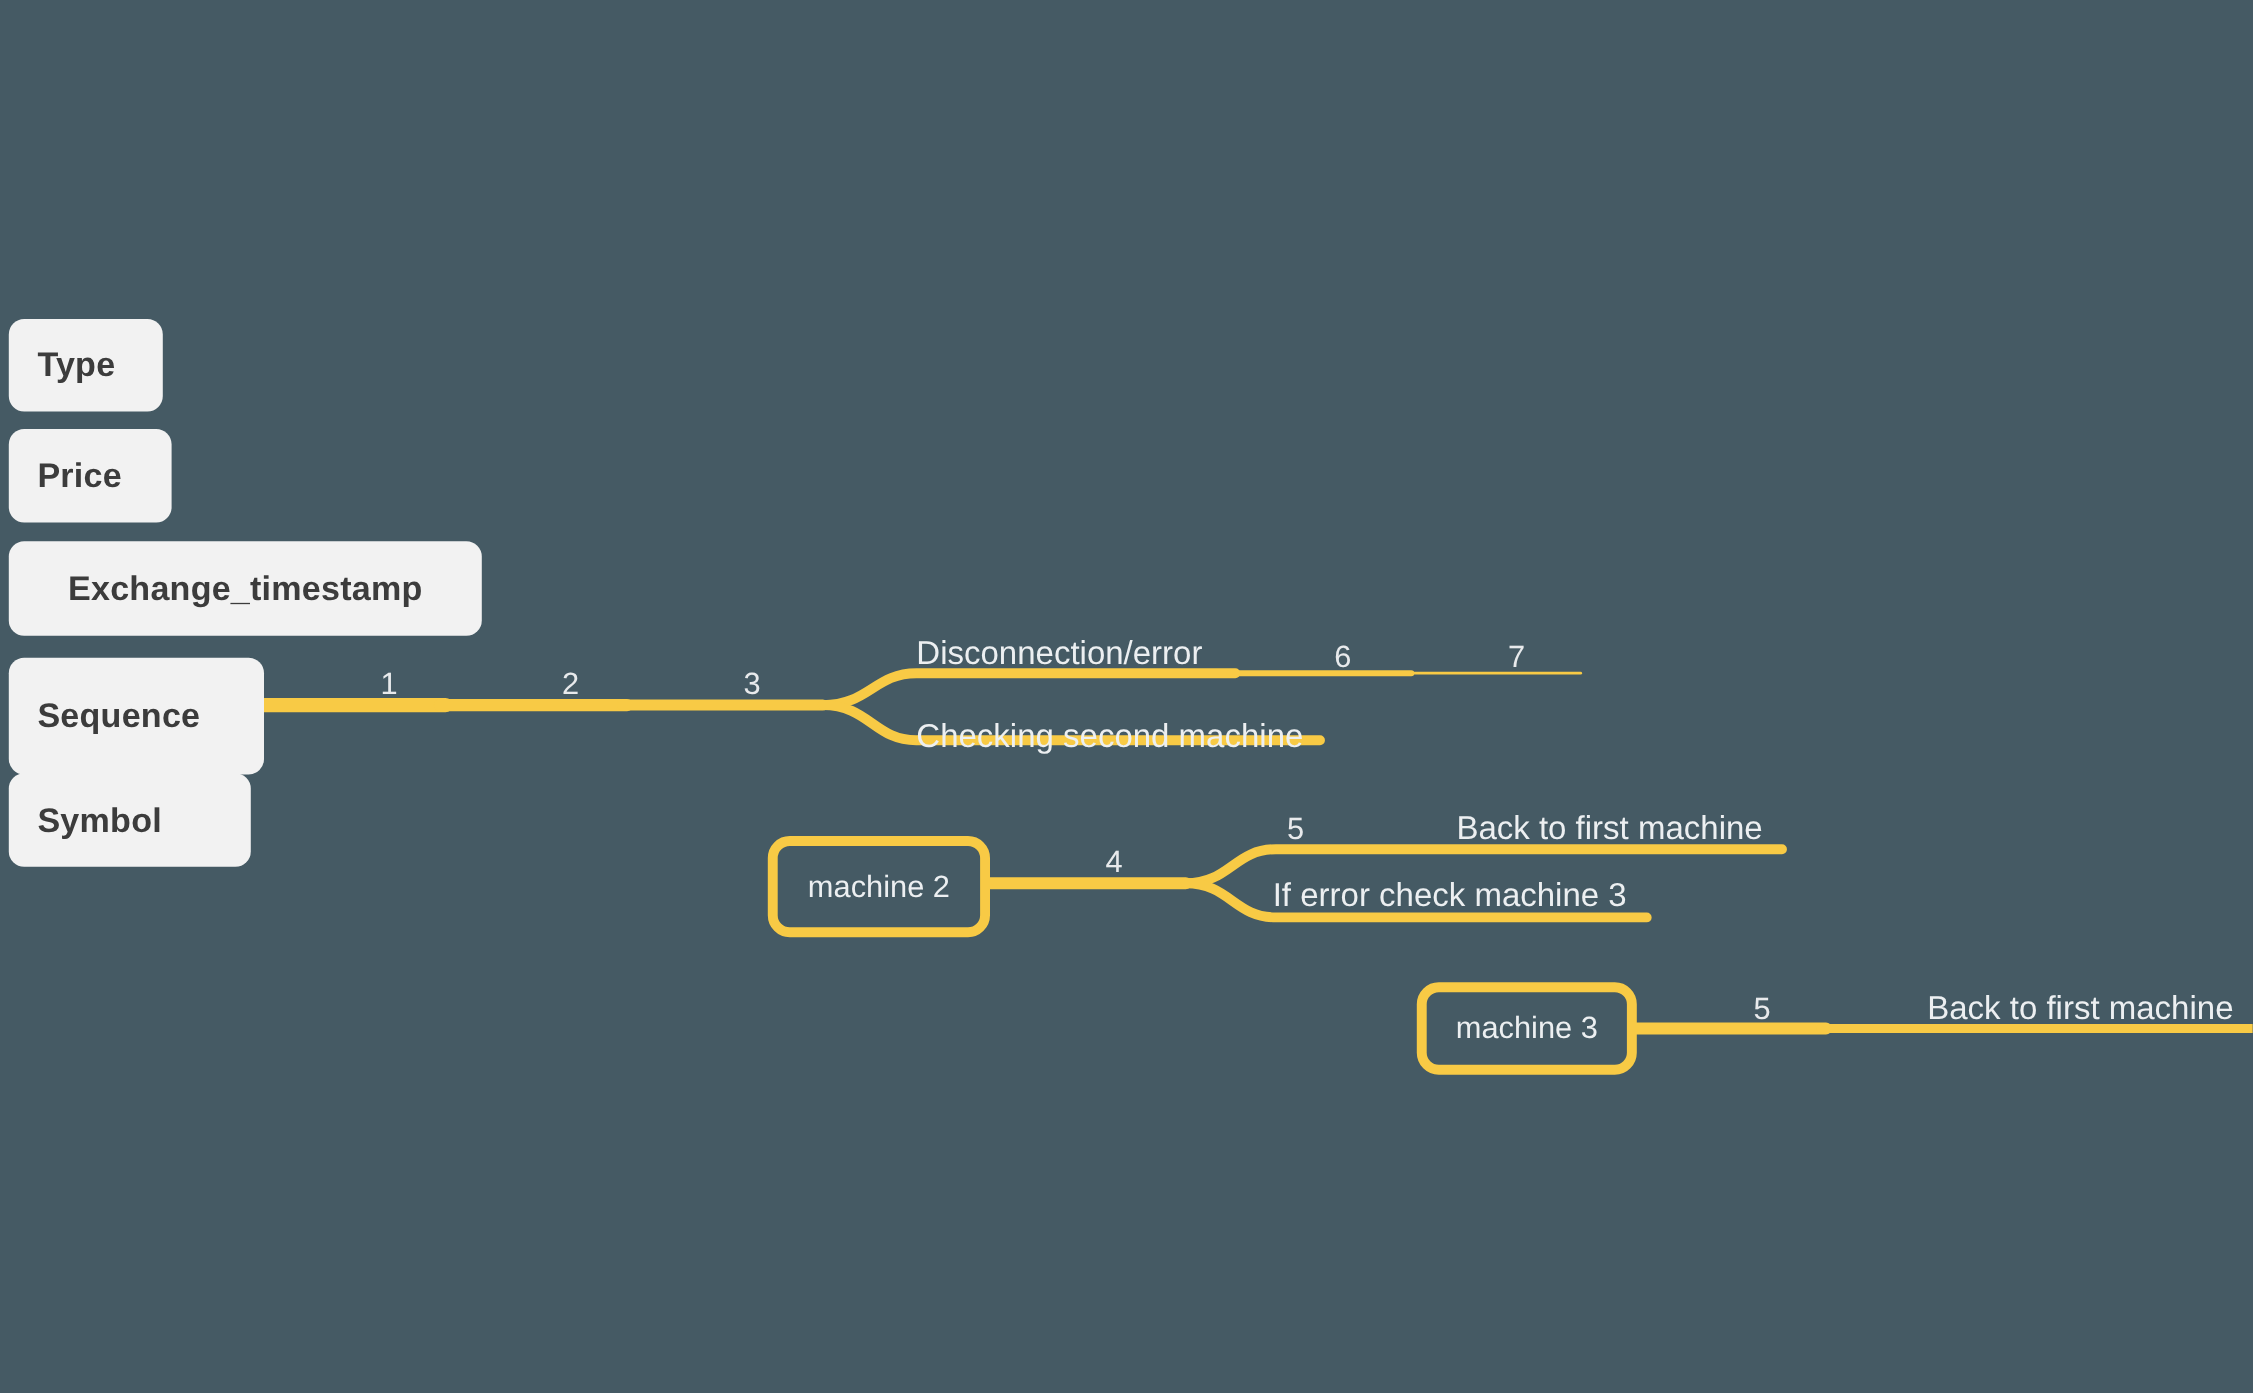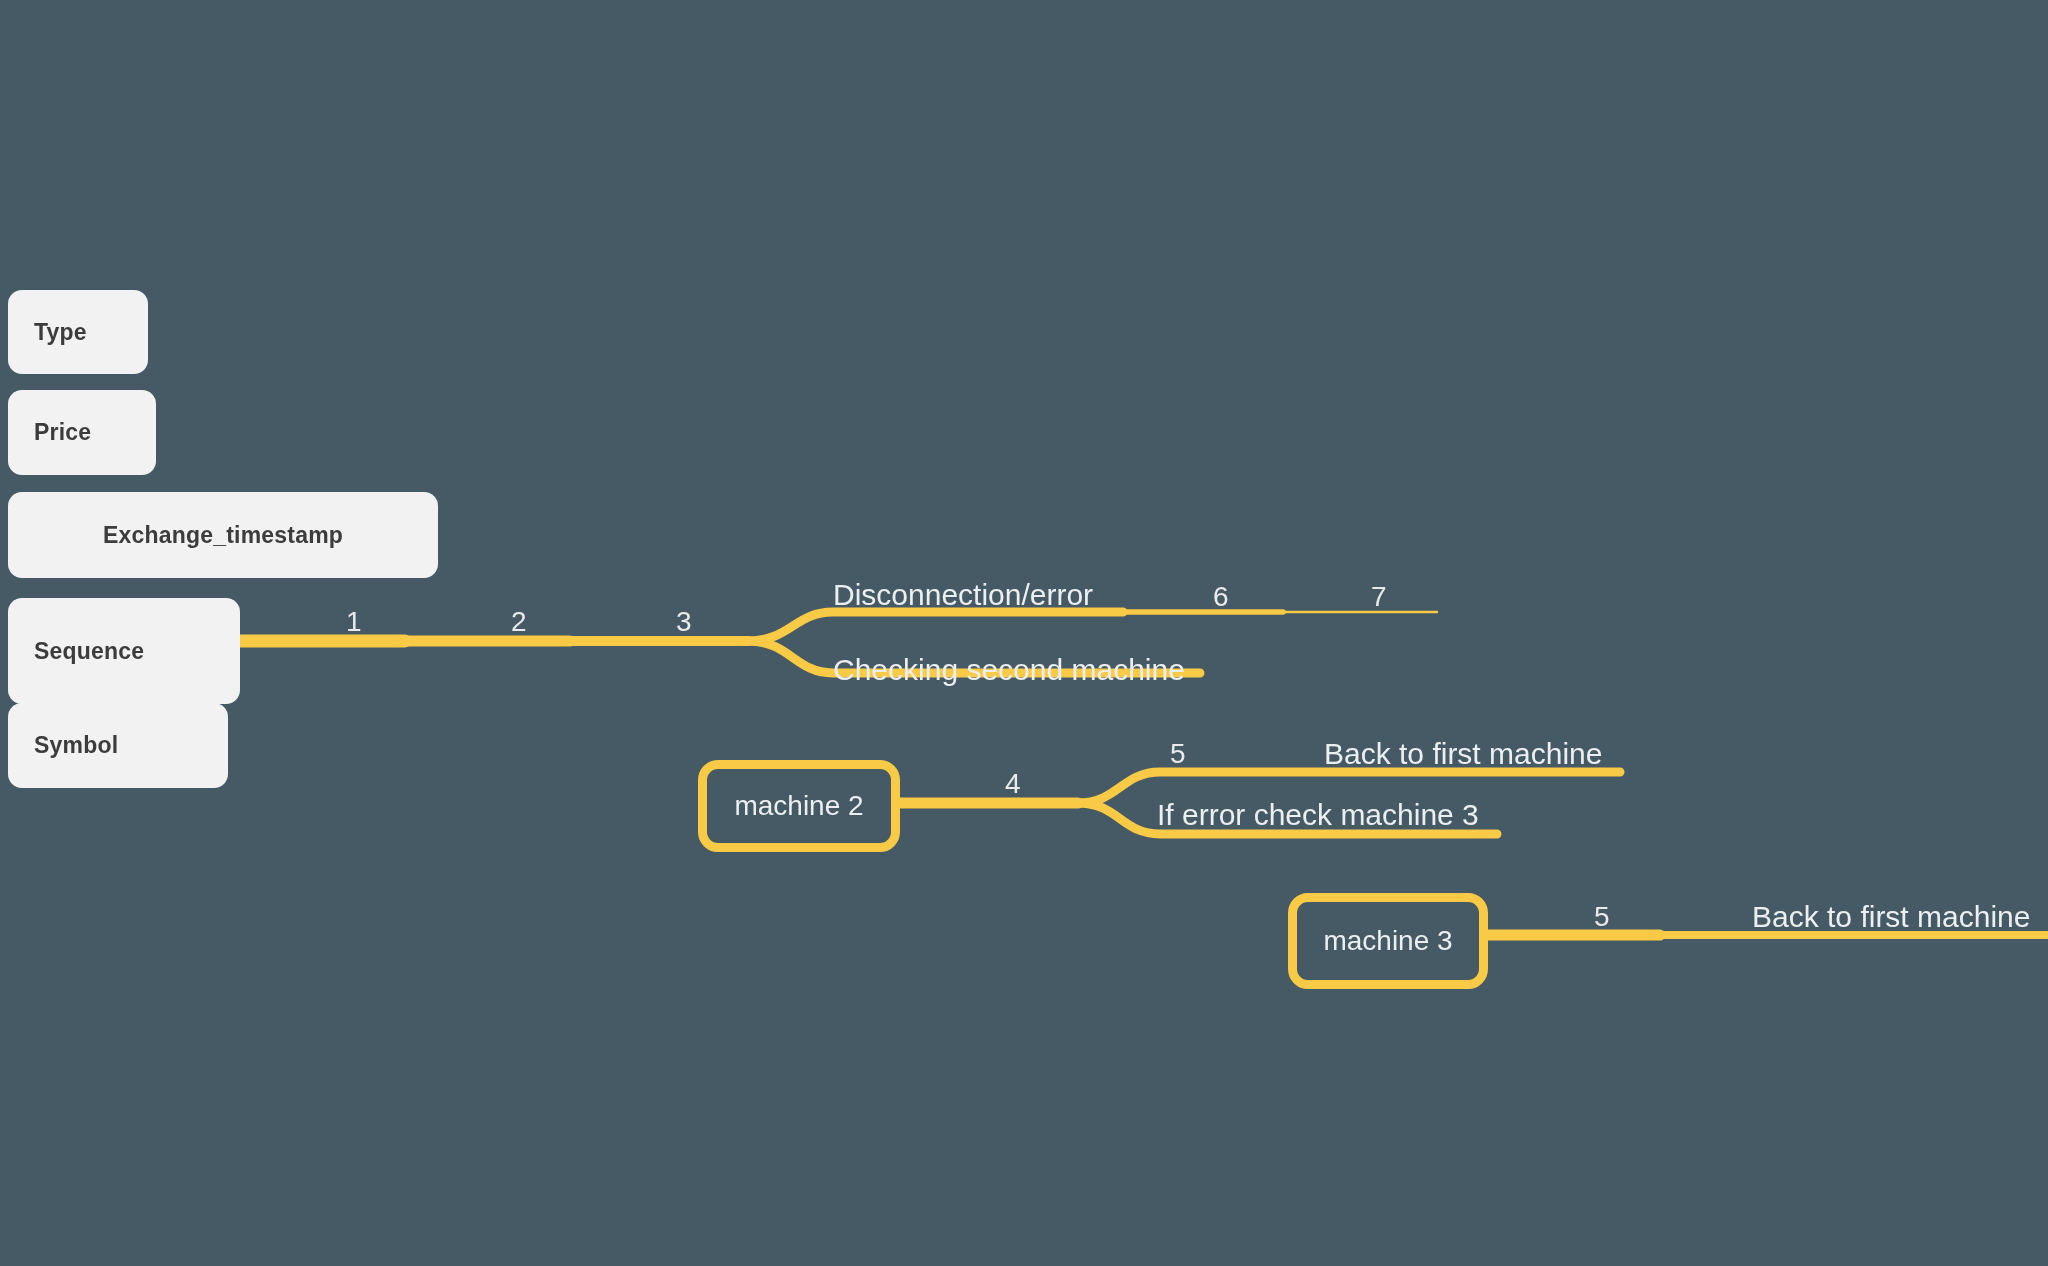--- a/index.html
+++ b/index.html
@@ -18,21 +18,21 @@
   }
   
   .chip {
     position: absolute;
     display: flex;
     align-items: center;
     background: #f2f2f2;
     border-radius: 14px;
     color: #3c3c3c;
     font-weight: bold;
-    font-size: 23px;
+    font-size: 31px;
     letter-spacing: 0.2px;
     padding: 0 26px;
     box-sizing: border-box;
     white-space: nowrap;
   }
   
   #links {
     position: absolute;
     left: 0;
     top: 0;
@@ -122,21 +122,21 @@
   </div>
 
   <div class="chip" style="left:8px; top:703px; width:220px; height:85px;">
     <span>Symbol</span>
   </div>
 
   <div class="node" style="left:698px; top:760px; width:202px; height:92px;text-align:right;">
     <span>machine 2</span>
   </div>
 
-  <div class="node" style="left:1288px; top:893px; width:200px; height:96px;">
+  <div class="node" style="left:1288px; top:893px; width:200px; height:84px;">
     <span>machine 3</span>
   </div>
 
   <div class="edge-num" style="left:346px; top:608px;">1</div>
   <div class="edge-num" style="left:511px; top:608px;">2</div>
   <div class="edge-num" style="left:676px; top:608px;">3</div>
   <div class="edge-num" style="left:1213px; top:583px;">6</div>
   <div class="edge-num" style="left:1371px; top:583px;">7</div>
   <div class="edge-num" style="left:1005px; top:770px;">4</div>
   <div class="edge-num" style="left:1170px; top:740px;">5</div>

